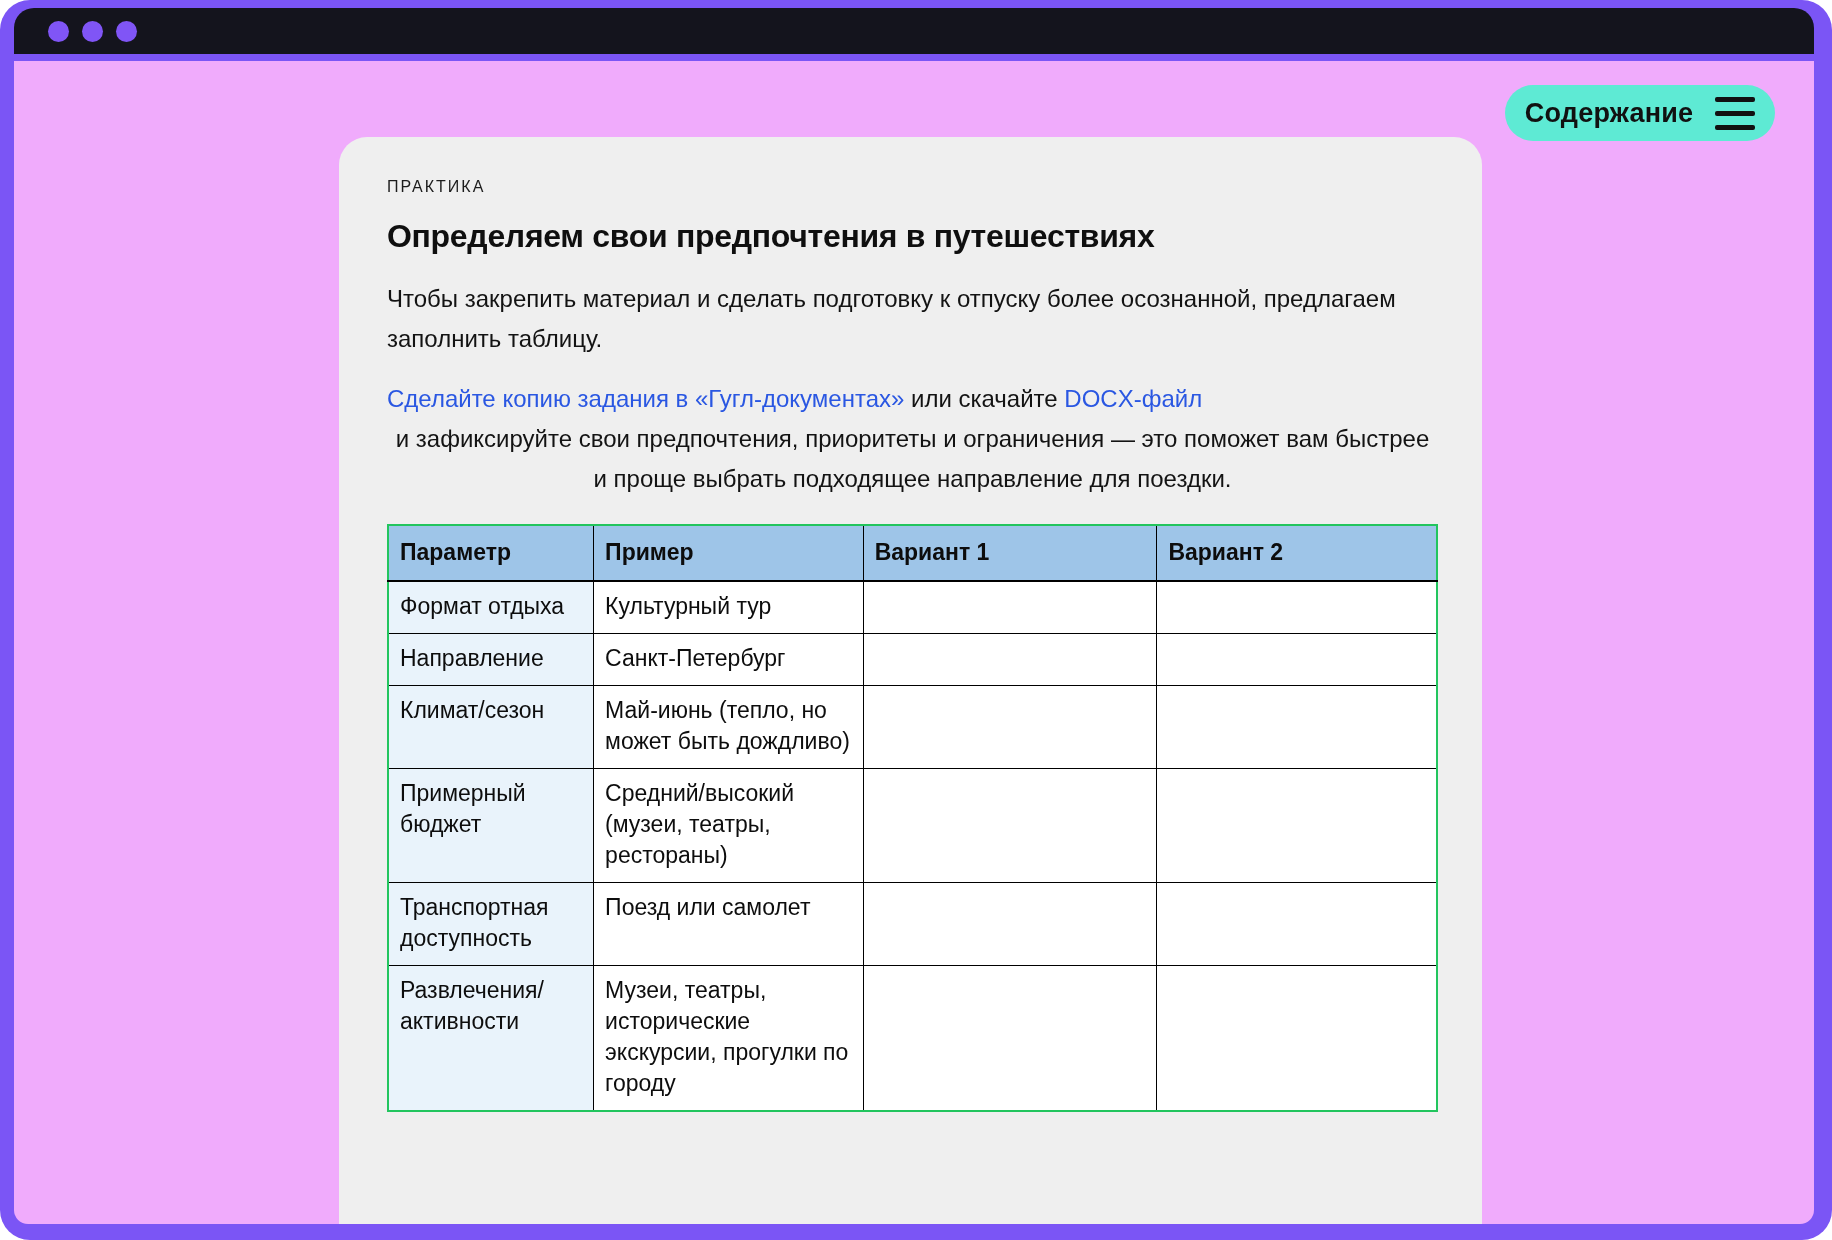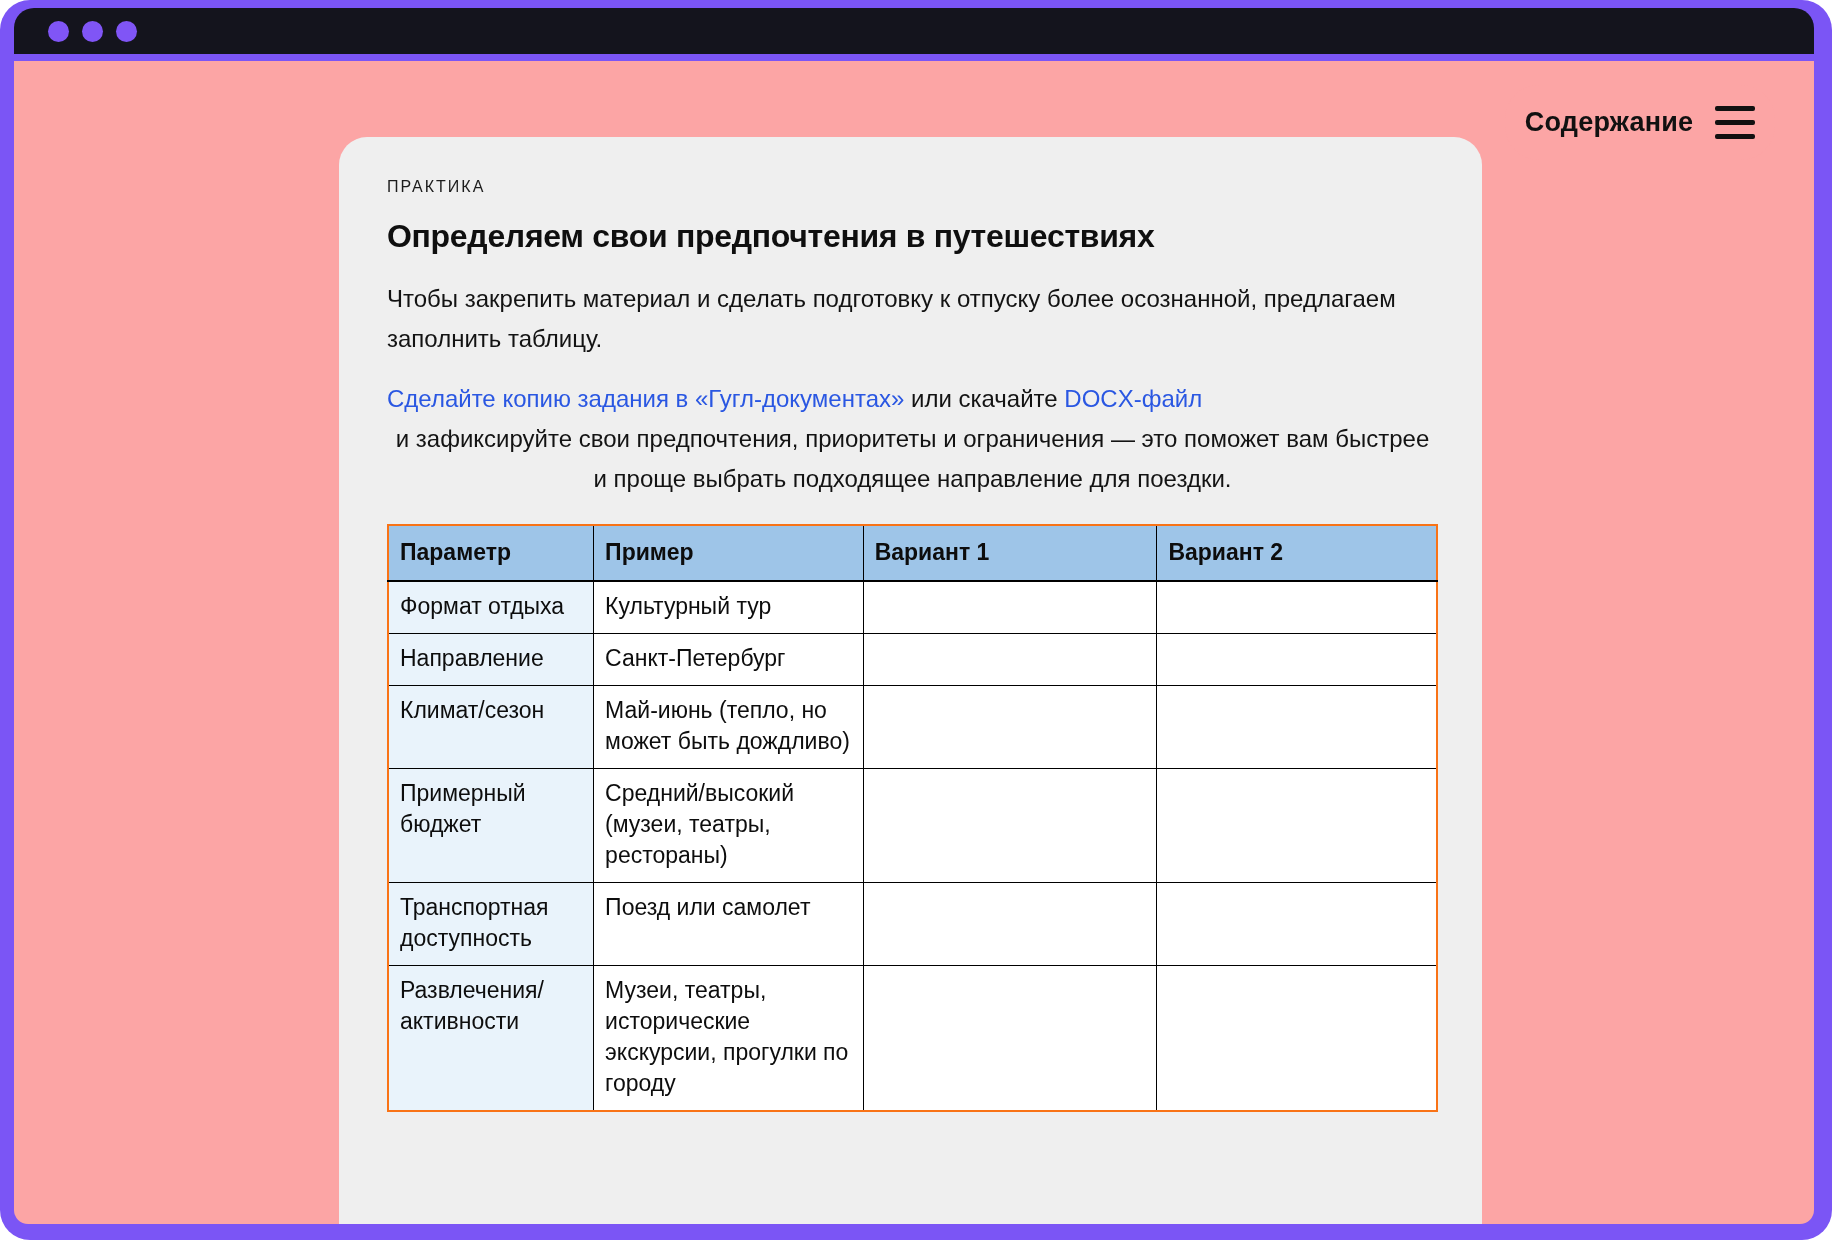--- a/index.html
+++ b/index.html
@@ -15,27 +15,27 @@
   .titlebar {
     position:absolute; top:8px; left:14px; right:18px; height:46px;
     background:#14141d; border-radius:20px 20px 0 0;
     display:flex; align-items:center; padding-left:34px;
   }
   .dots { display:flex; gap:13px; }
   .dot { width:21px; height:21px; border-radius:50%; background:#8055f6; }
 
   .main {
     position:absolute; top:61px; left:14px; right:18px; bottom:16px;
-    background:#fca5a5; border-radius:0 0 14px 14px; overflow:hidden;
+    background:#f0abfc; border-radius:0 0 14px 14px; overflow:hidden;
   }
 
   
   .toc-btn {
-    position:absolute; left:1505px; top:85px; width:270px; height:75px;
-    background:#fca5a5; border:none; border-radius:34px;
+    position:absolute; left:1505px; top:85px; width:270px; height:56px;
+    background:#5eead4; border:none; border-radius:34px;
     display:flex; align-items:center; justify-content:center; gap:22px;
     cursor:pointer;
   }
   .toc-label { font-size:27px; font-weight:700; color:#111; letter-spacing:.2px; }
   .hamburger { display:flex; flex-direction:column; gap:9px; width:40px; }
   .hamburger span { display:block; height:5px; background:#111; border-radius:2px; }
 
   
   .card {
     position:absolute; left:325px; top:76px; width:1143px; bottom:0;
@@ -67,21 +67,21 @@
   table.pref th, table.pref td {
     border:1.5px solid #000; font-size:23px; line-height:31px;
     color:#0d0d0d; text-align:left; vertical-align:top;
     padding:9px 8px 11px 11px; overflow-wrap:break-word;
   }
   table.pref th {
     background:#9ec5e8; font-weight:700; padding:11px 8px 12px 11px;
     border-bottom-width:2.5px;
   }
   table.pref td.param-cell { background:#e9f3fb; }
-  table.pref { border:2px solid #f97316; }
+  table.pref { border:2px solid #22c55e; }
 </style>
 </head>
 <body>
 
 <div class="canvas">
 
   <div class="titlebar">
     <div class="dots">
       <span class="dot"></span>
       <span class="dot"></span>

